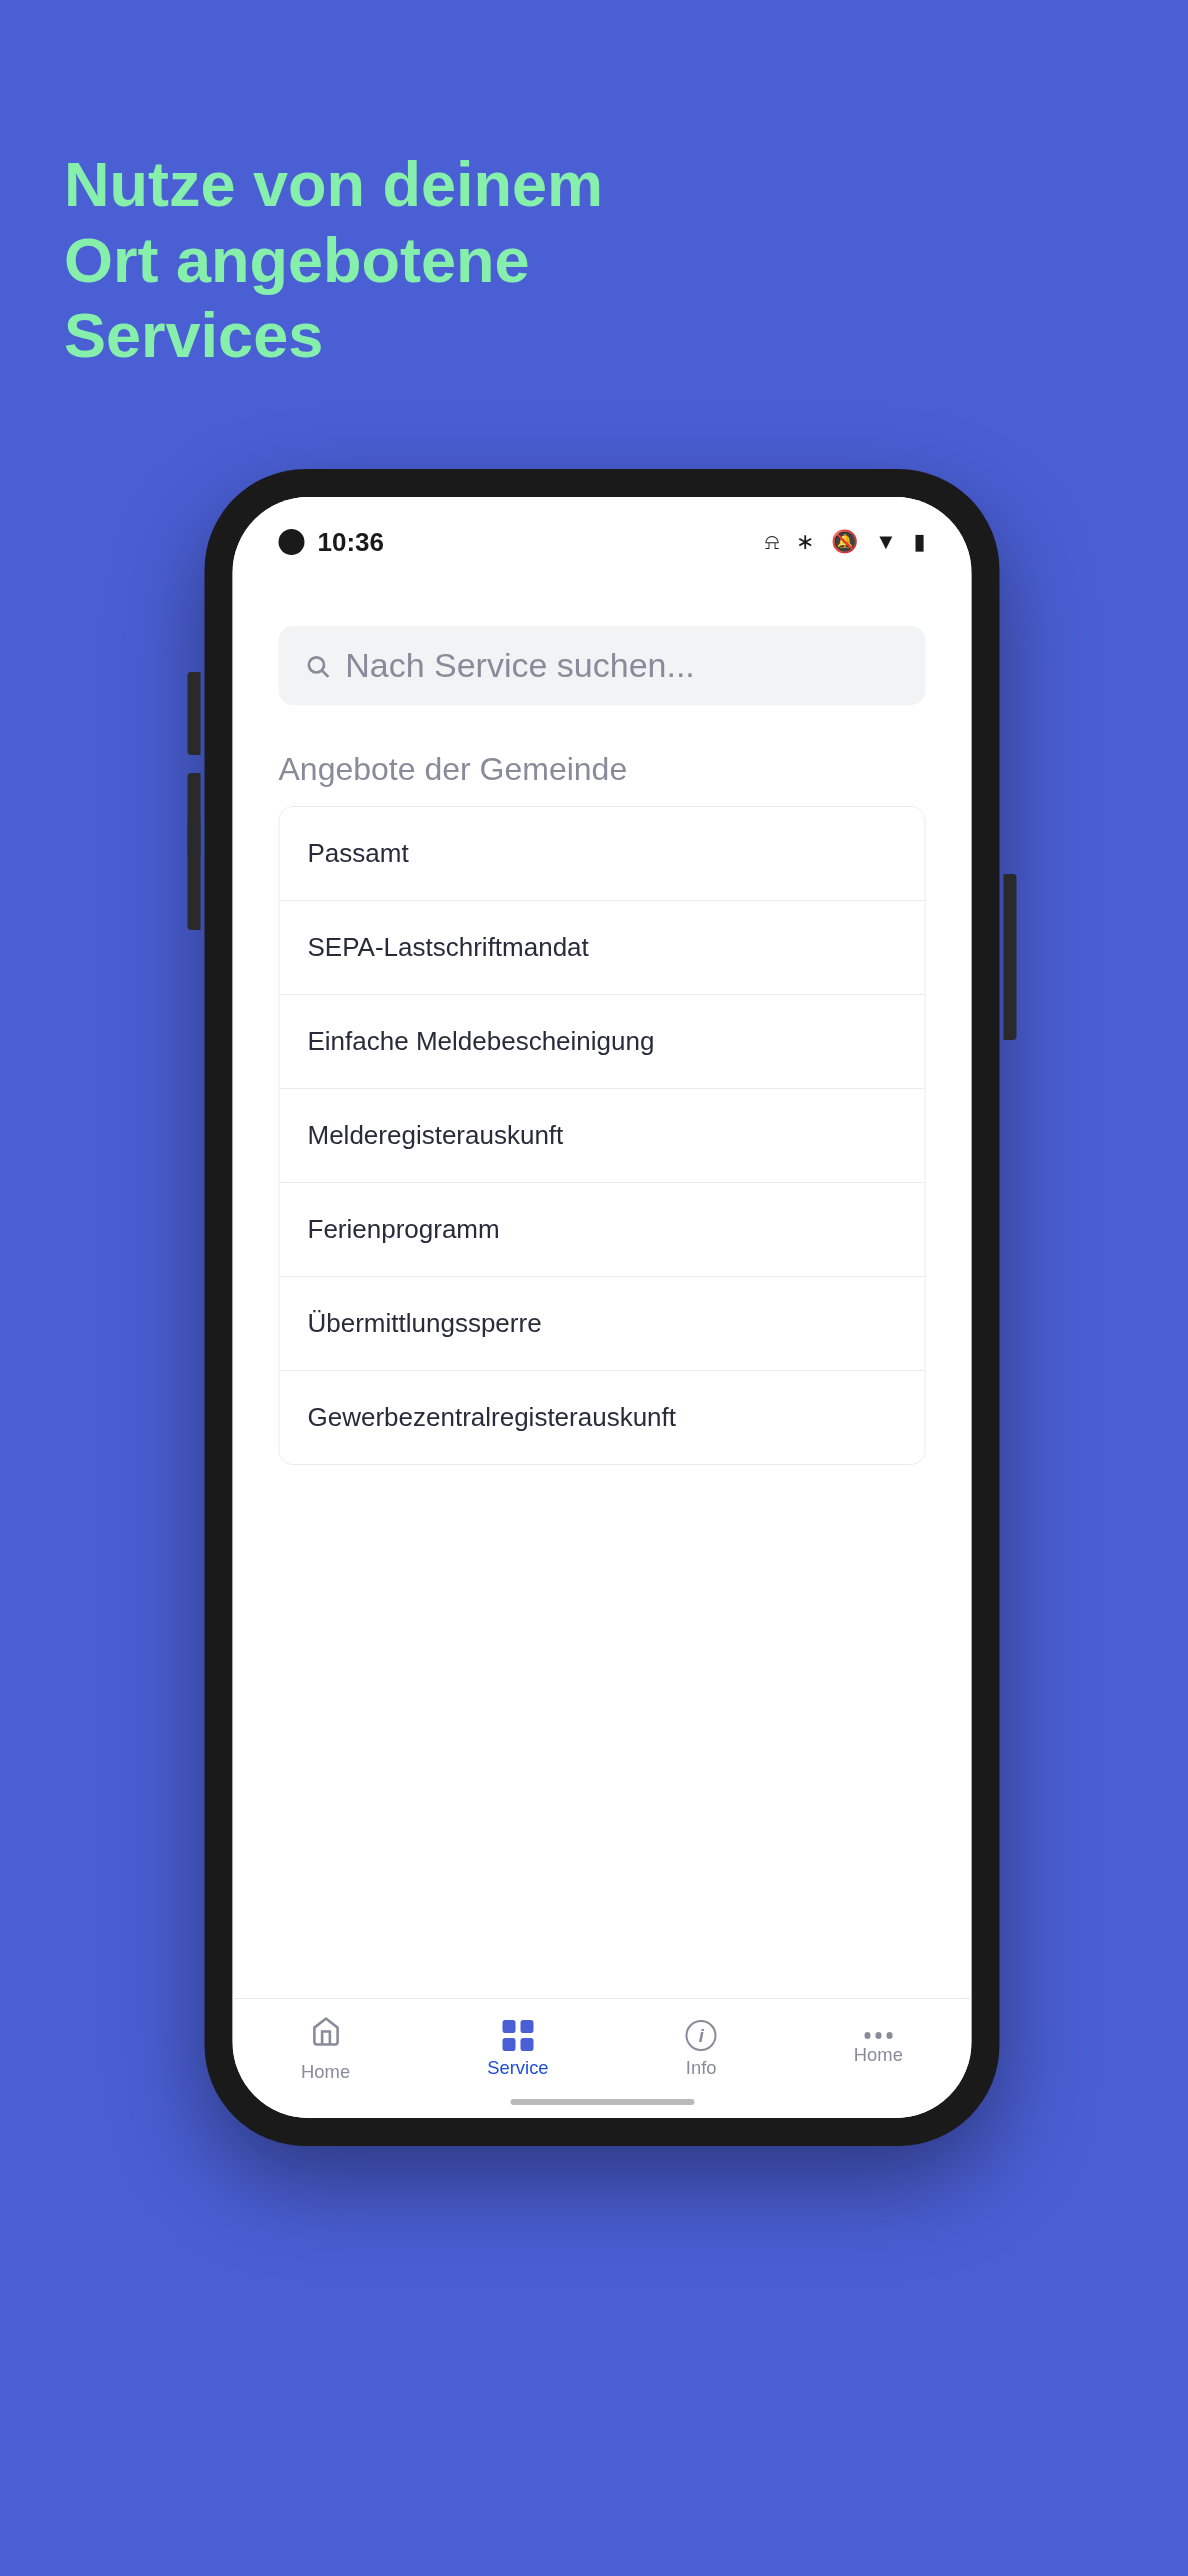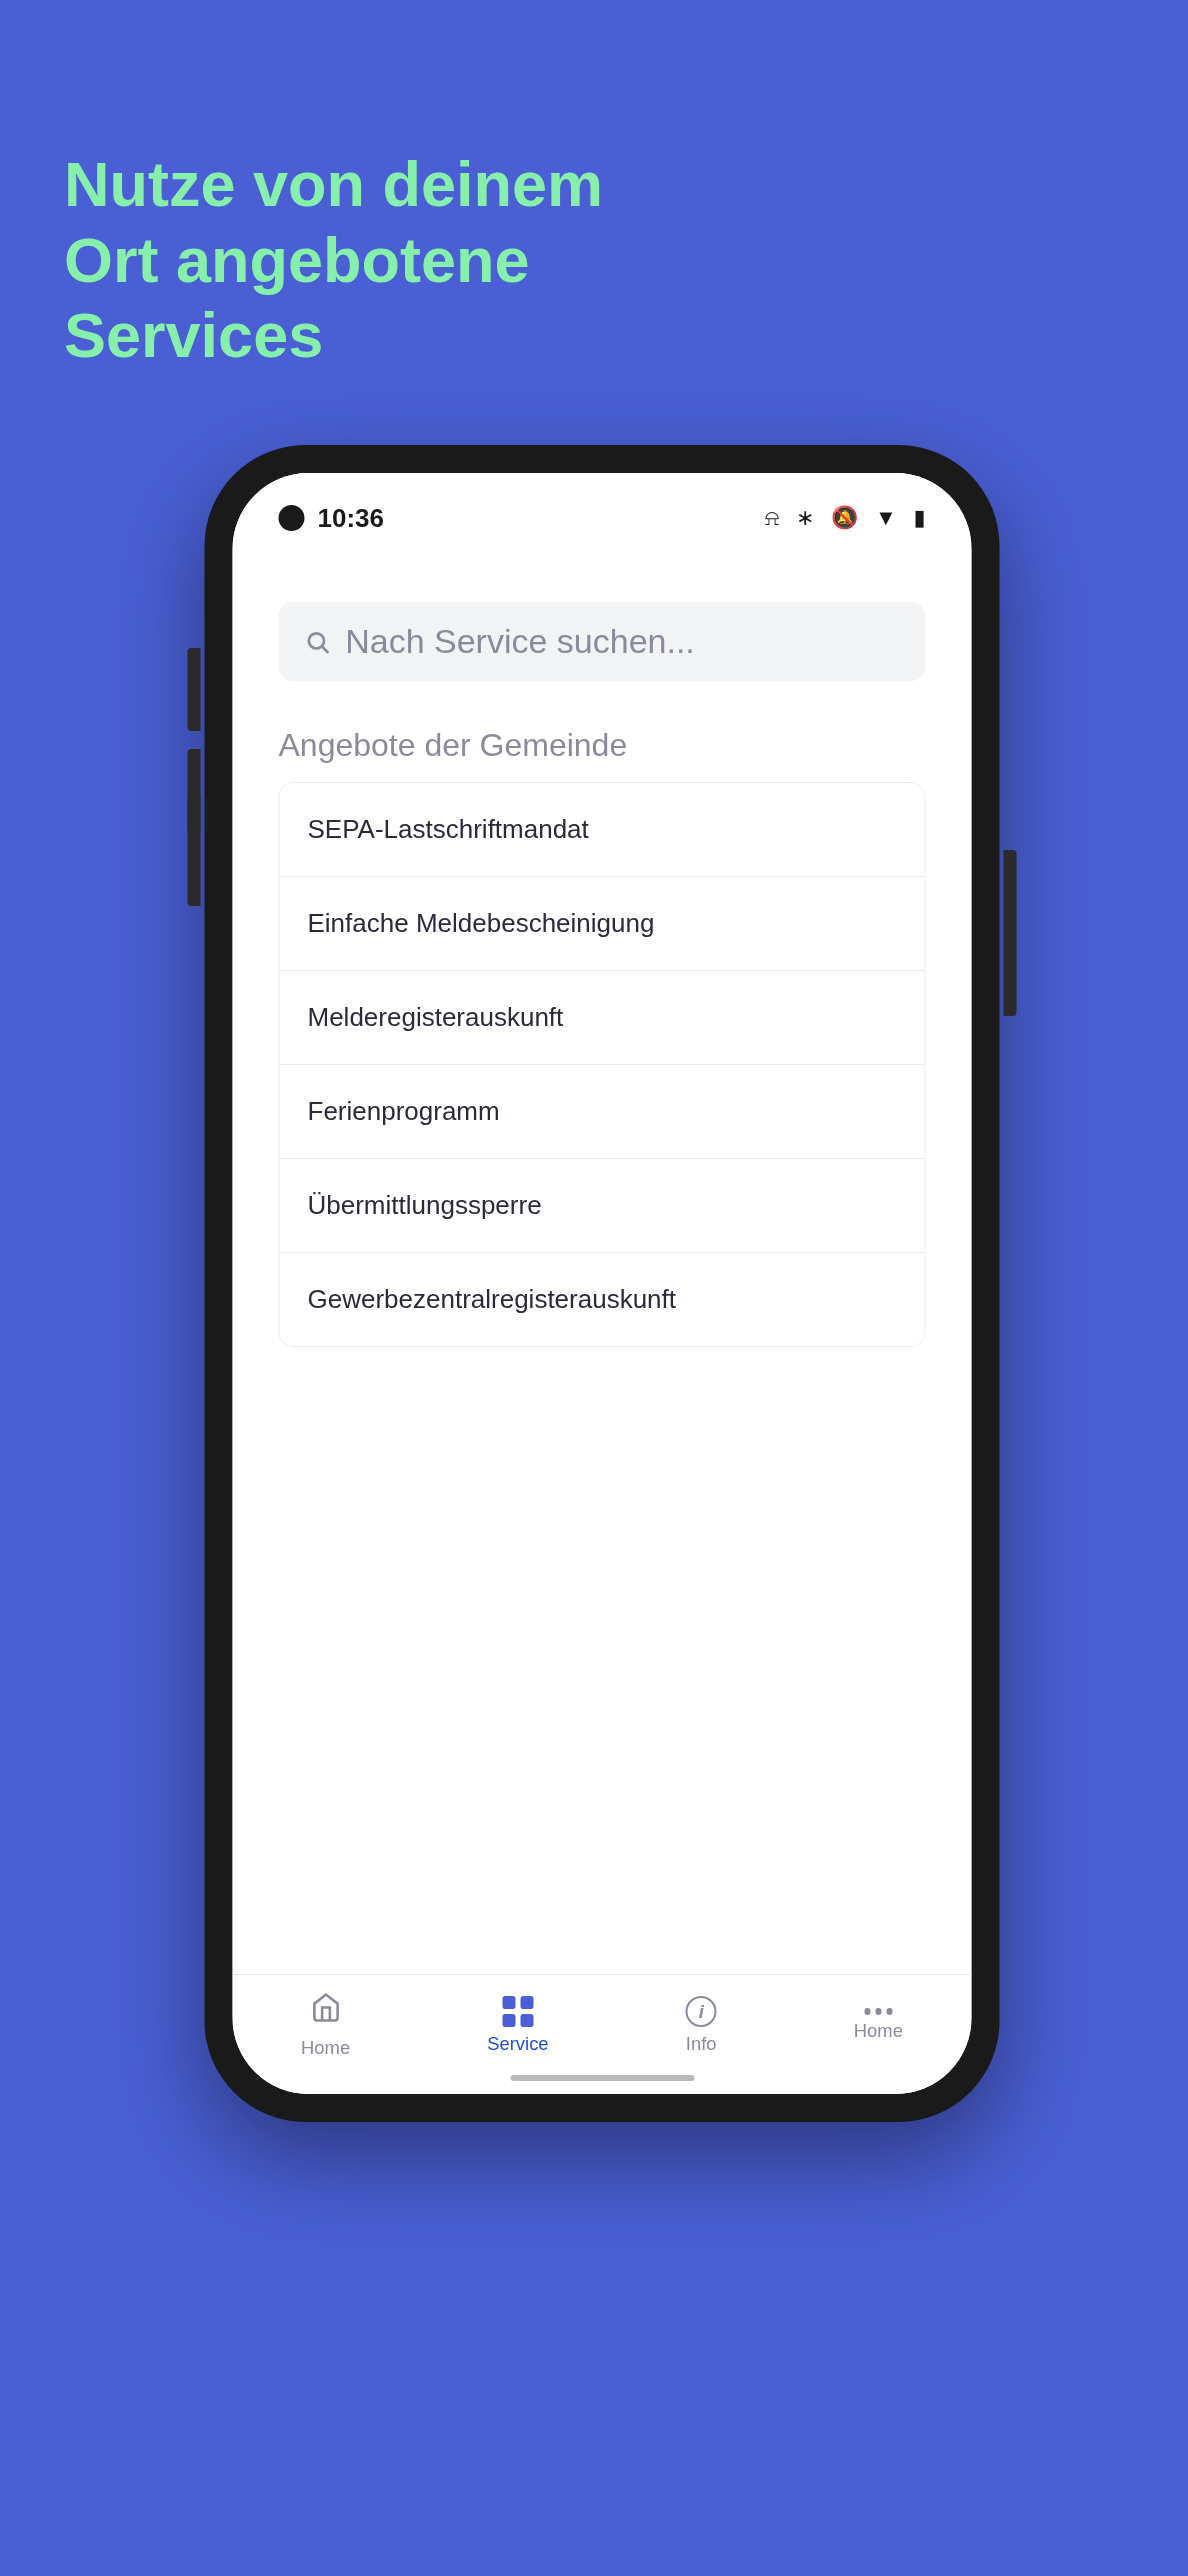--- a/index.html
+++ b/index.html
@@ -35,21 +35,21 @@
       left: 64px;
       color: #86efac;
       font-size: 63px;
       font-weight: 600;
       line-height: 1.2;
       max-width: 645px;
     }
 
     .phone-wrapper {
       position: absolute;
-      top: 445px;
+      top: 469px;
       left: 50%;
       transform: translateX(-50%);
       width: 811px;
       height: 1677px;
       padding-left: 16px;
     }
 
     
     .phone-shell {
       width: 100%;
@@ -339,20 +339,23 @@
               <circle cx="11" cy="11" r="7"></circle>
               <line x1="16.5" y1="16.5" x2="22" y2="22"></line>
             </svg>
             <span class="search-placeholder">Nach Service suchen...</span>
           </div>
 
           <div class="section-title">Angebote der Gemeinde</div>
 
           <div class="service-list">
             <div class="service-item">
+              <span>Passamt</span>
+            </div>
+            <div class="service-item">
               <span>SEPA-Lastschriftmandat</span>
             </div>
             <div class="service-item">
               <span>Einfache Meldebescheinigung</span>
             </div>
             <div class="service-item">
               <span>Melderegisterauskunft</span>
             </div>
             <div class="service-item">
               <span>Ferienprogramm</span>

